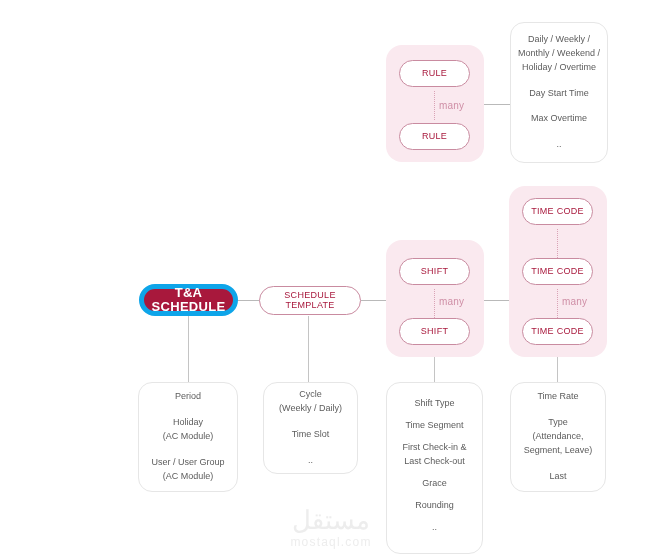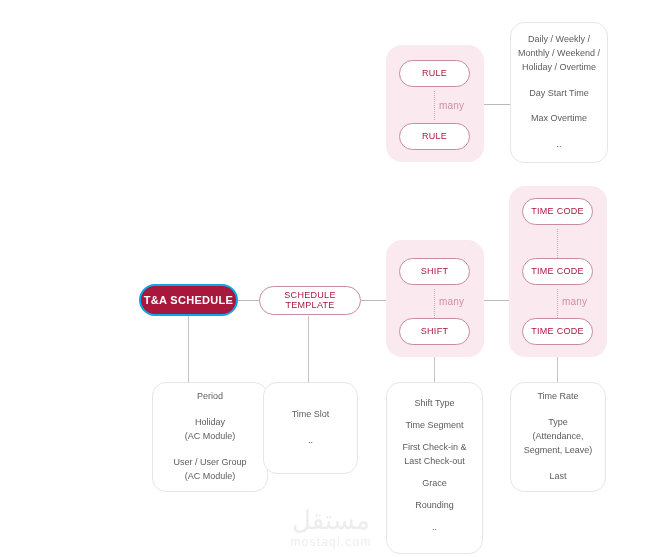--- a/index.html
+++ b/index.html
@@ -39,23 +39,23 @@
     line-height: 1.1;
   }
   .pill-outline {
     background: #ffffff;
     border: 1px solid #c98ba0;
     color: #a8183c;
     font-size: 9px;
   }
   .pill-solid {
     background: #a8183c;
-    border: 2px solid #0ea5e9;
+    border: 5px solid #0ea5e9;
     color: #ffffff;
-    font-size: 11px;
+    font-size: 13px;
     font-weight: 600;
   }
 
   
   .card {
     position: absolute;
     box-sizing: border-box;
     background: #ffffff;
     border: 1px solid #e6e6e6;
     border-radius: 14px;
@@ -198,35 +198,39 @@
   </div>
 
   <div class="pill pill-solid" style="left:139px; top:284px; width:99px; height:32px;">
     <span>T&amp;A SCHEDULE</span>
   </div>
 
   <div class="pill pill-outline" style="left:259px; top:286px; width:102px; height:29px;">
     <span>SCHEDULE TEMPLATE</span>
   </div>
 
-  <div class="card" style="left:152px; top:382px; width:116px; height:110px;">
+  <div class="card" style="left:138px; top:382px; width:100px; height:110px;">
     <div class="card-group">
       <div class="card-line">Period</div>
     </div>
     <div class="card-group">
       <div class="card-line">Holiday</div>
       <div class="card-line">(AC Module)</div>
     </div>
     <div class="card-group">
       <div class="card-line">User / User Group</div>
       <div class="card-line">(AC Module)</div>
     </div>
   </div>
 
   <div class="card" style="left:263px; top:382px; width:95px; height:92px;">
+    <div class="card-group">
+      <div class="card-line">Cycle</div>
+      <div class="card-line">(Weekly / Daily)</div>
+    </div>
     <div class="card-group">
       <div class="card-line">Time Slot</div>
     </div>
     <div class="card-group">
       <div class="card-line">..</div>
     </div>
   </div>
 
   <div class="card" style="left:386px; top:382px; width:97px; height:172px; justify-content:flex-start; ">
     <div class="card-group" style="margin:4px 0;">

